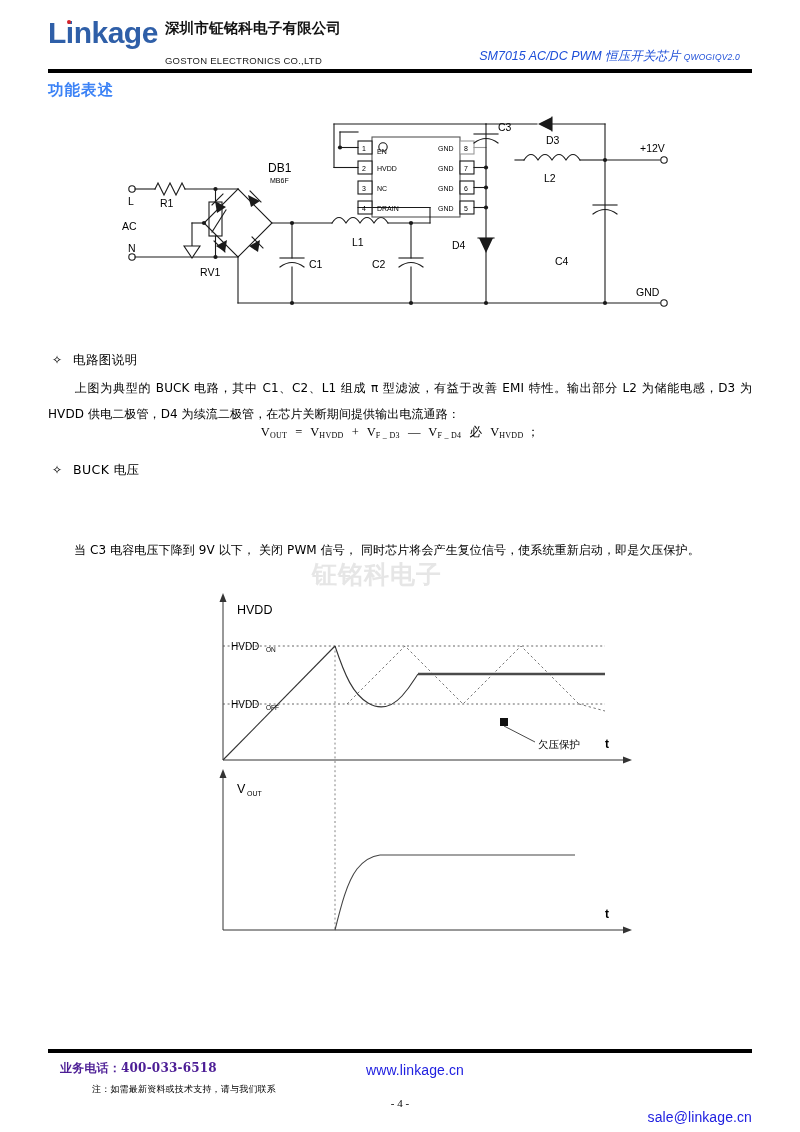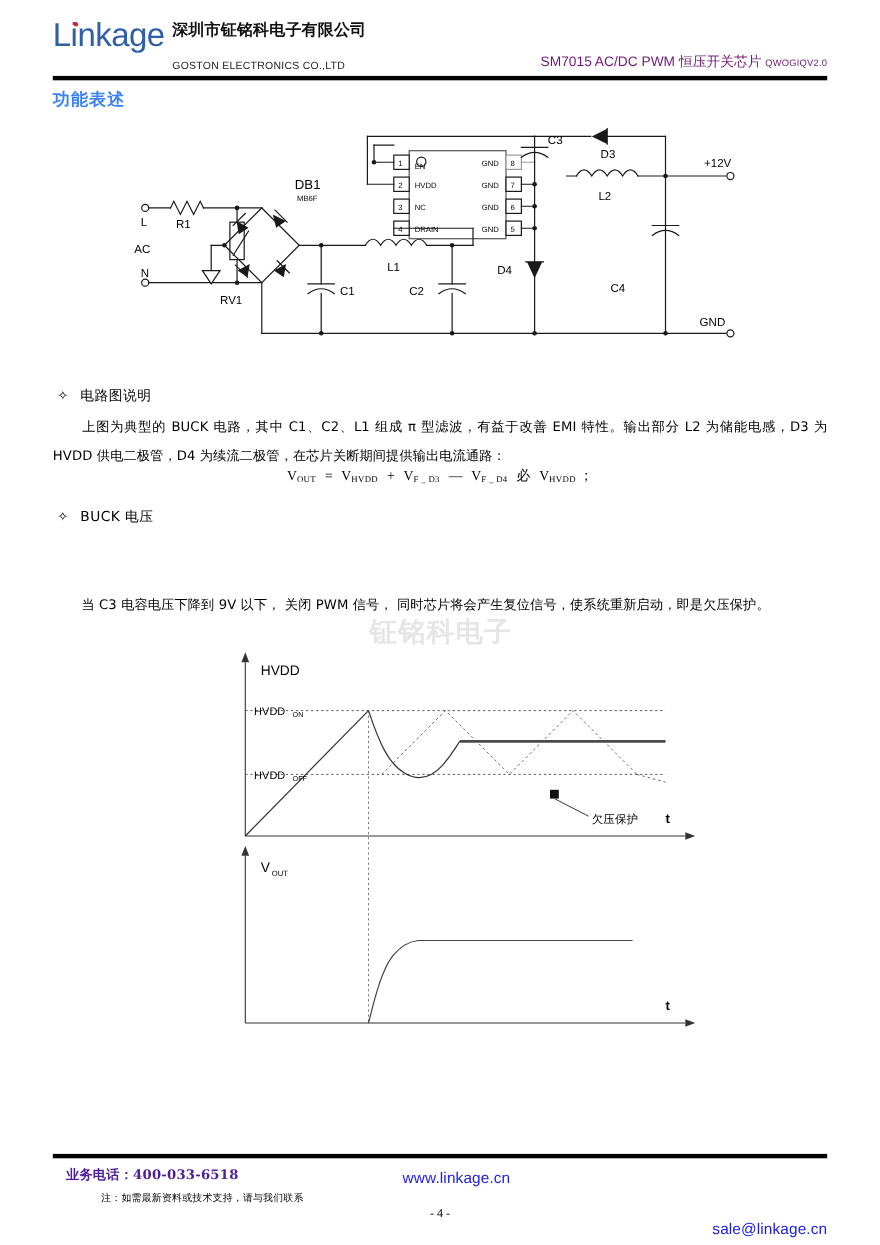--- a/index.html
+++ b/index.html
@@ -13,41 +13,41 @@
     color: #000;
     overflow: hidden;
   }
   .page { position: absolute; inset: 0; }
 
   
   .header { position: absolute; left: 48px; top: 16px; width: 704px; height: 58px; }
   .logo-wrap { position: absolute; left: 0; top: 2px; display: flex; align-items: flex-start; }
   .logo-mark {
     font-family: "Liberation Sans", sans-serif;
-    font-size: 30px; font-weight: normal; letter-spacing: -0.5px;
+    font-size: 30px; font-weight: bold; letter-spacing: -0.5px;
     color: #2f5fa8; line-height: 1; position: relative;
   }
   .logo-dot {
     position: absolute; width: 4px; height: 4px; border-radius: 50%;
     background: #d8232a; left: 19px; top: 2px;
   }
   .logo-cn-block { margin-left: 7px; margin-top: 1px; }
   .logo-cn {
     font-family: "DejaVu Sans", sans-serif;
     font-size: 14.5px; font-weight: bold; color: #111; line-height: 1.25;
     letter-spacing: 0.2px;
   }
   .logo-en {
     font-family: "Liberation Sans", sans-serif;
     font-size: 9.5px; color: #222; letter-spacing: 0.25px; margin-top: 18px;
   }
   .header-right {
-    position: absolute; right: 0; bottom: 9px;
+    position: absolute; right: 12px; bottom: 9px;
     font-family: "Liberation Sans", sans-serif;
-    font-size: 12.5px; color: #701a75; white-space: nowrap;
+    font-size: 12.5px; color: #1d4ed8; white-space: nowrap; font-style: italic;
   }
   .hr-cn { font-family: "DejaVu Sans", sans-serif; font-size: 12.5px; }
   .hr-ver { font-size: 8.5px; letter-spacing: 0.2px; }
   .header-rule {
     position: absolute; left: 48px; top: 69px; width: 704px; height: 4px; background: #000;
   }
 
   
   .sec-title {
     position: absolute; left: 48px; top: 80px;
@@ -76,21 +76,21 @@
 
   .formula {
     position: absolute; left: 0; width: 800px; text-align: center;
     font-family: "Liberation Serif", serif; font-size: 12.5px; color: #000;
   }
   .formula .sub { font-size: 8px; vertical-align: -2px; letter-spacing: 0.3px; }
   .formula .op { margin: 0 5px; }
 
   
   .watermark {
-    position: absolute; left: 336px; top: 558px;
+    position: absolute; left: 312px; top: 558px;
     font-family: "DejaVu Sans", sans-serif; font-size: 25px; font-weight: bold;
     color: #e6e6e6; letter-spacing: 1px; user-select: none;
   }
 
   
   .chart { position: absolute; left: 205px; top: 590px; width: 440px; height: 360px; }
   .chart svg { display: block; }
 
   
   .footer-rule {

